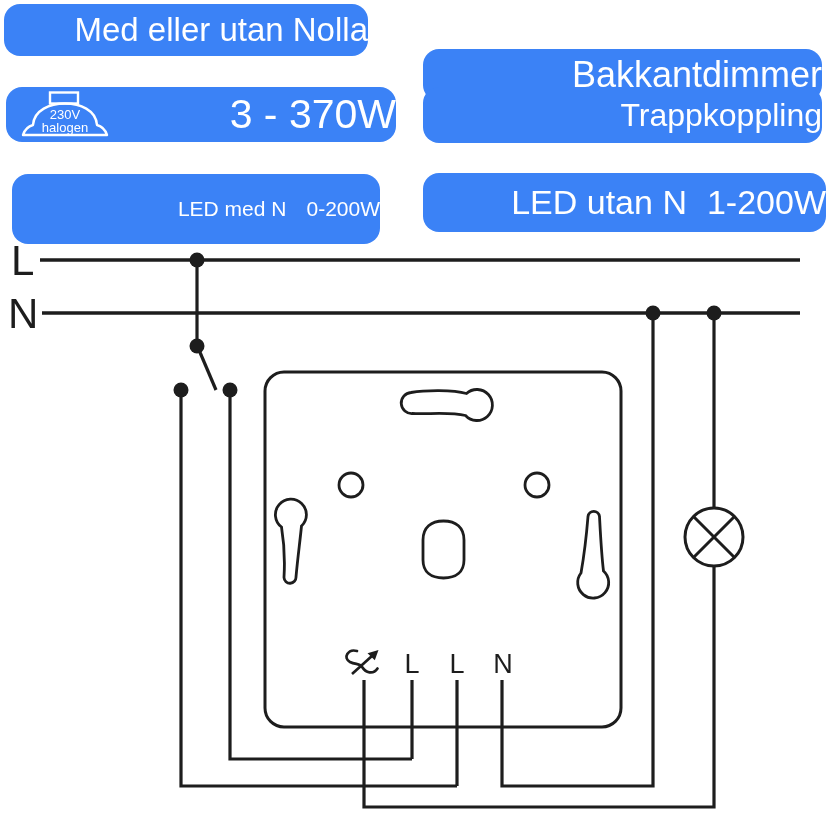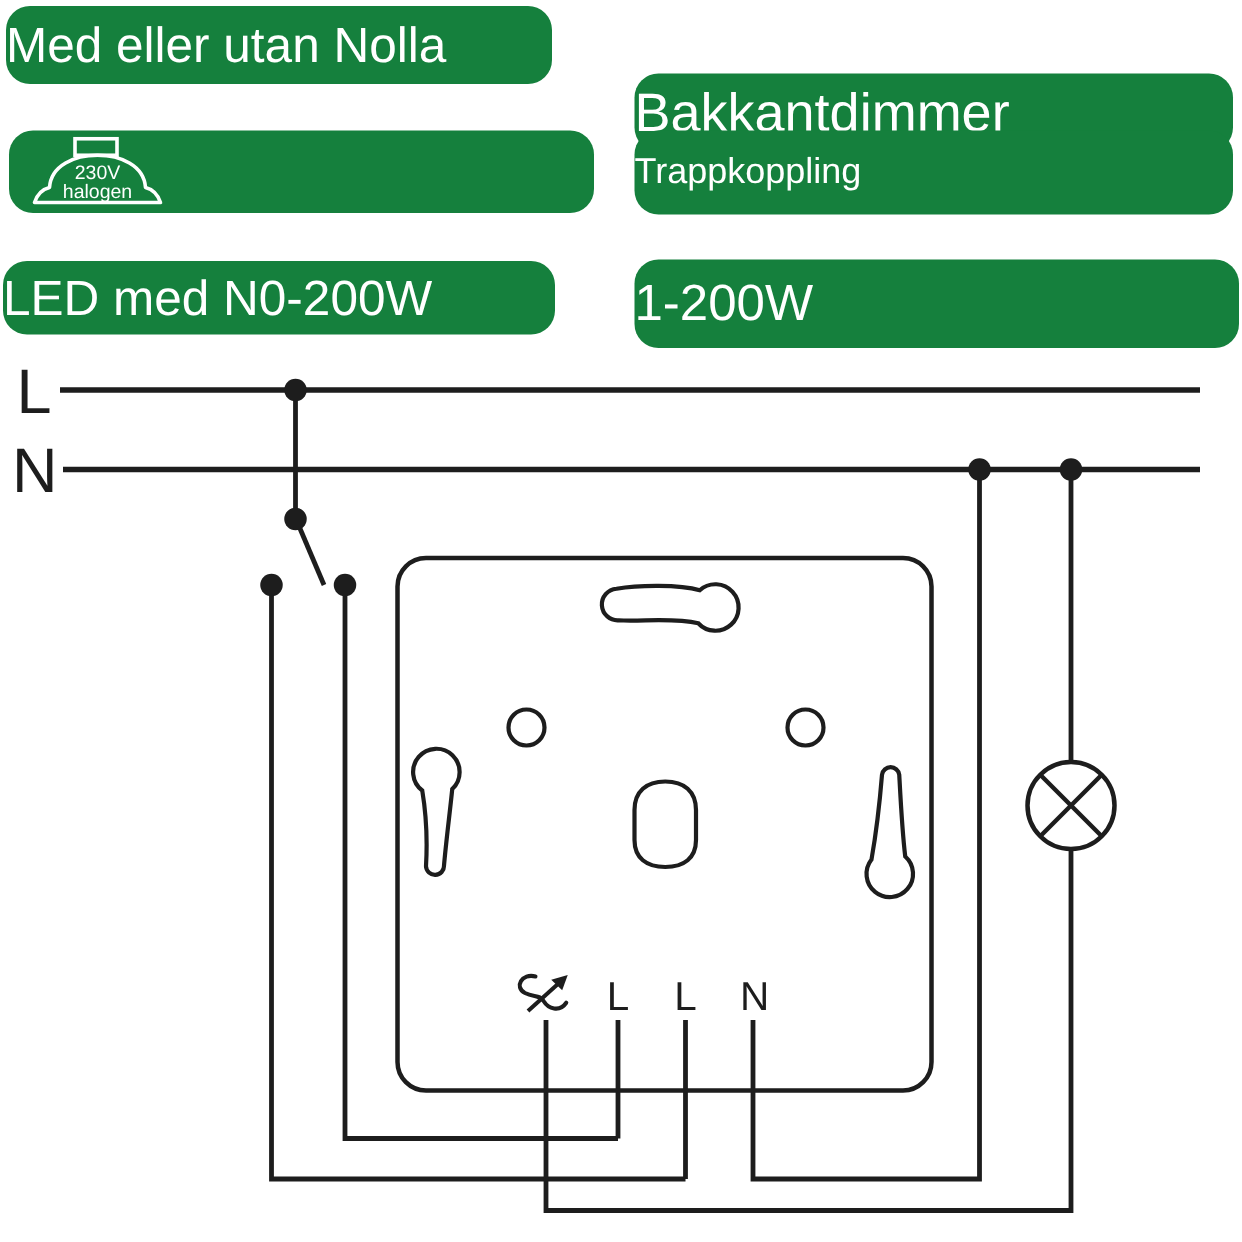--- a/index.html
+++ b/index.html
@@ -1,32 +1,32 @@
 <!DOCTYPE html>
 <html><head>
 <meta charset="utf-8">
 <style>
   html,body{margin:0;padding:0;}
   body{
     width:828px;height:828px;position:relative;background:#ffffff;
     font-family:"Liberation Sans", sans-serif;overflow:hidden;
   }
   .badge{
-    position:absolute;background:#15803d;color:#ffffff;border-radius:16px;
-    display:flex;align-items:center;justify-content:flex-start;box-sizing:border-box;
+    position:absolute;background:#3b82f6;color:#ffffff;border-radius:16px;
+    display:flex;align-items:center;justify-content:flex-end;box-sizing:border-box;
   }
   .badge .lbl{white-space:nowrap;}
-  .badge .val{white-space:nowrap;}
+  .badge .val{white-space:nowrap;margin-left:20px;}
   
   .b-l1{left:4px;top:4px;width:364px;height:52px;font-size:33px;}
   .b-l2{left:6px;top:87px;width:390px;height:55px;font-size:41px;padding-left:32px;}
-  .b-l3{left:2px;top:174px;width:368px;height:49px;font-size:33px;}
+  .b-l3{left:12px;top:174px;width:368px;height:70px;font-size:21px;}
   
   .b-r1{left:423px;top:4px;width:399px;height:52px;font-size:36px;margin-top:45px;}
-  .b-r2{left:423px;top:87px;width:399px;height:56px;font-size:24px;}
+  .b-r2{left:423px;top:87px;width:399px;height:56px;font-size:32px;}
   .b-r3{left:423px;top:173px;width:403px;height:59px;font-size:34px;}
   .halogen-icon{position:absolute;left:13px;top:3px;}
   #diagram-svg{position:absolute;left:0;top:0;}
   .bus-label{font-size:42px;font-weight:400;fill:#1d1d1d;}
   .term-label{font-size:27px;font-weight:500;fill:#1d1d1d;}
   .icon-text{font-size:13px;fill:#ffffff;font-weight:400;}
 </style>
 </head>
 <body>
 
@@ -114,31 +114,33 @@
     <span class="lbl">Med eller utan Nolla</span>
   </div>
 
   <div class="badge b-l2">
     <svg class="halogen-icon" width="92" height="49" viewBox="0 0 92 49">
       <rect x="31" y="2.5" width="28" height="11" stroke="#ffffff" stroke-width="2.4" fill="none"></rect>
       <path d="M 4,45 C 6,39 10,36 14,35 C 15,20 31,13.5 46,13.5 C 61,13.5 77,20 78,35 C 82,36 86,39 88,45 L 4,45 Z" stroke="#ffffff" stroke-width="2.4" fill="none" stroke-linejoin="round"></path>
       <text class="icon-text" x="46" y="29" text-anchor="middle">230V</text>
       <text class="icon-text" x="46" y="42" text-anchor="middle">halogen</text>
     </svg>
+    <span class="lbl">3 - 370W</span>
   </div>
 
   <div class="badge b-l3">
     <span class="lbl">LED med N</span>
     <span class="val">0-200W</span>
   </div>
 
   <div class="badge b-r1">
     <span class="lbl">Bakkantdimmer</span>
   </div>
 
   <div class="badge b-r2">
     <span class="lbl">Trappkoppling</span>
   </div>
 
   <div class="badge b-r3">
+    <span class="lbl">LED utan N</span>
     <span class="val">1-200W</span>
   </div>
 </div>
 
 </body></html>

